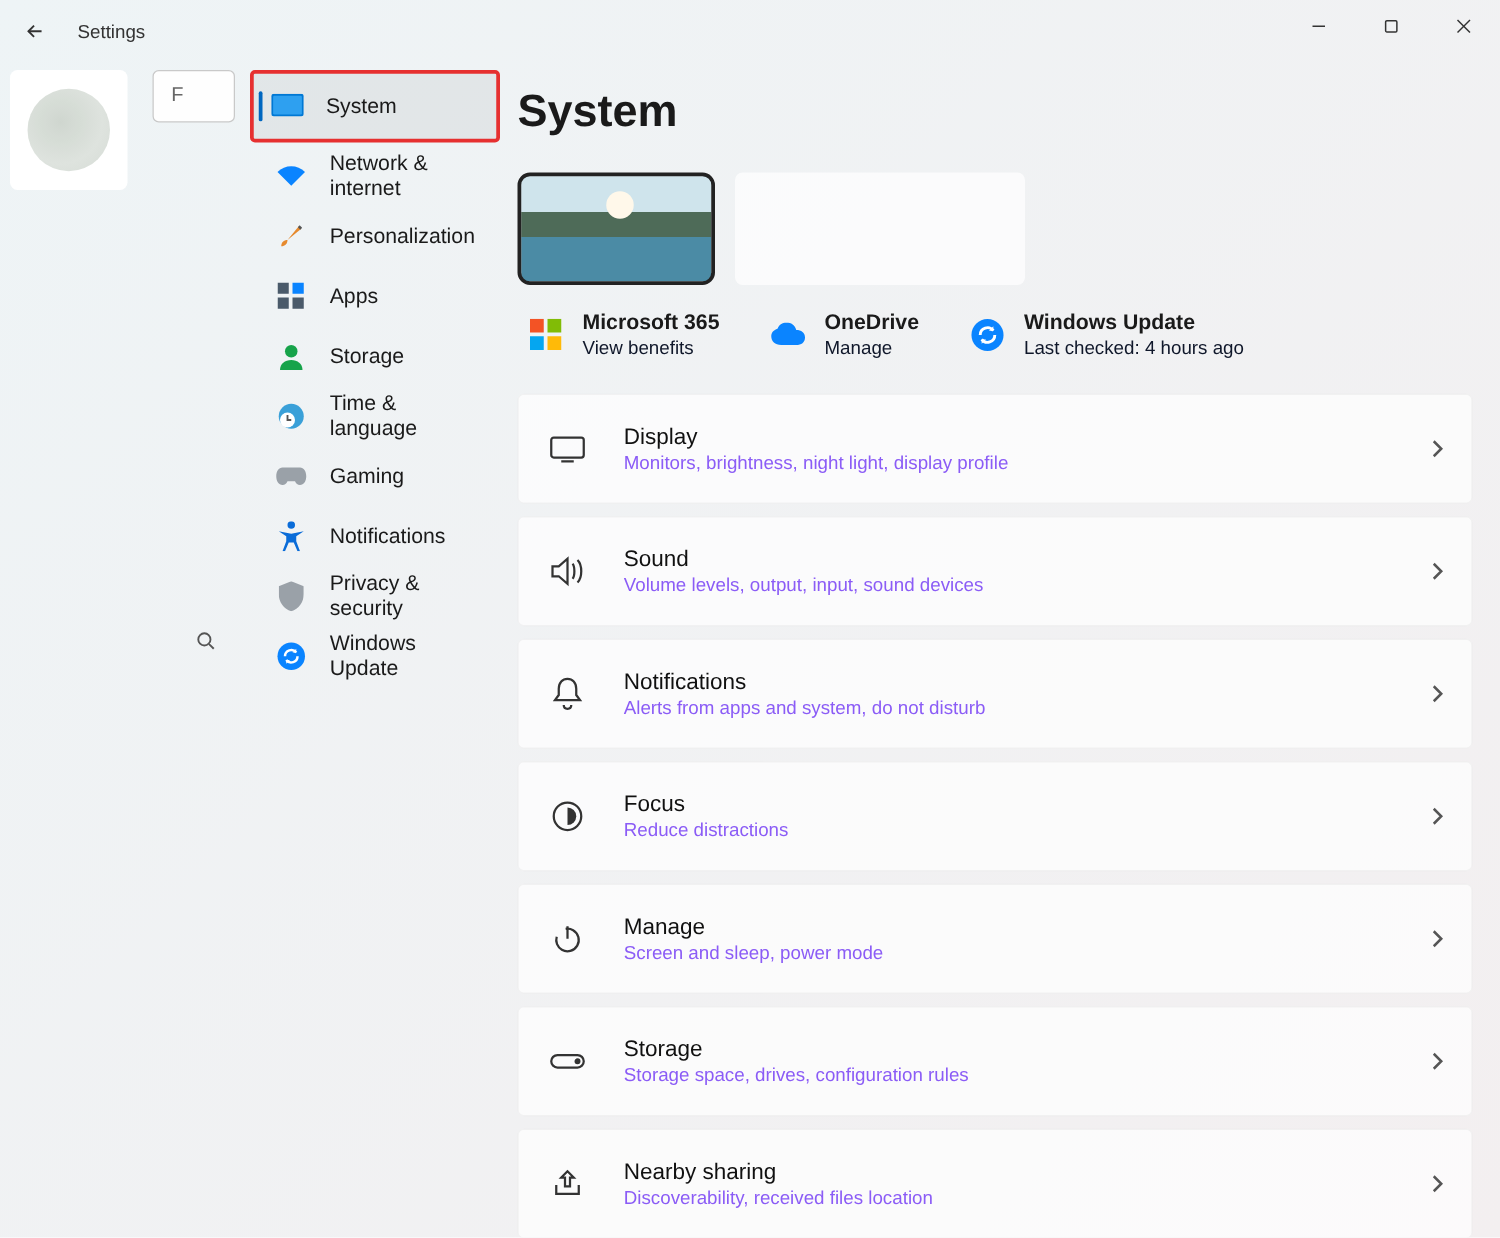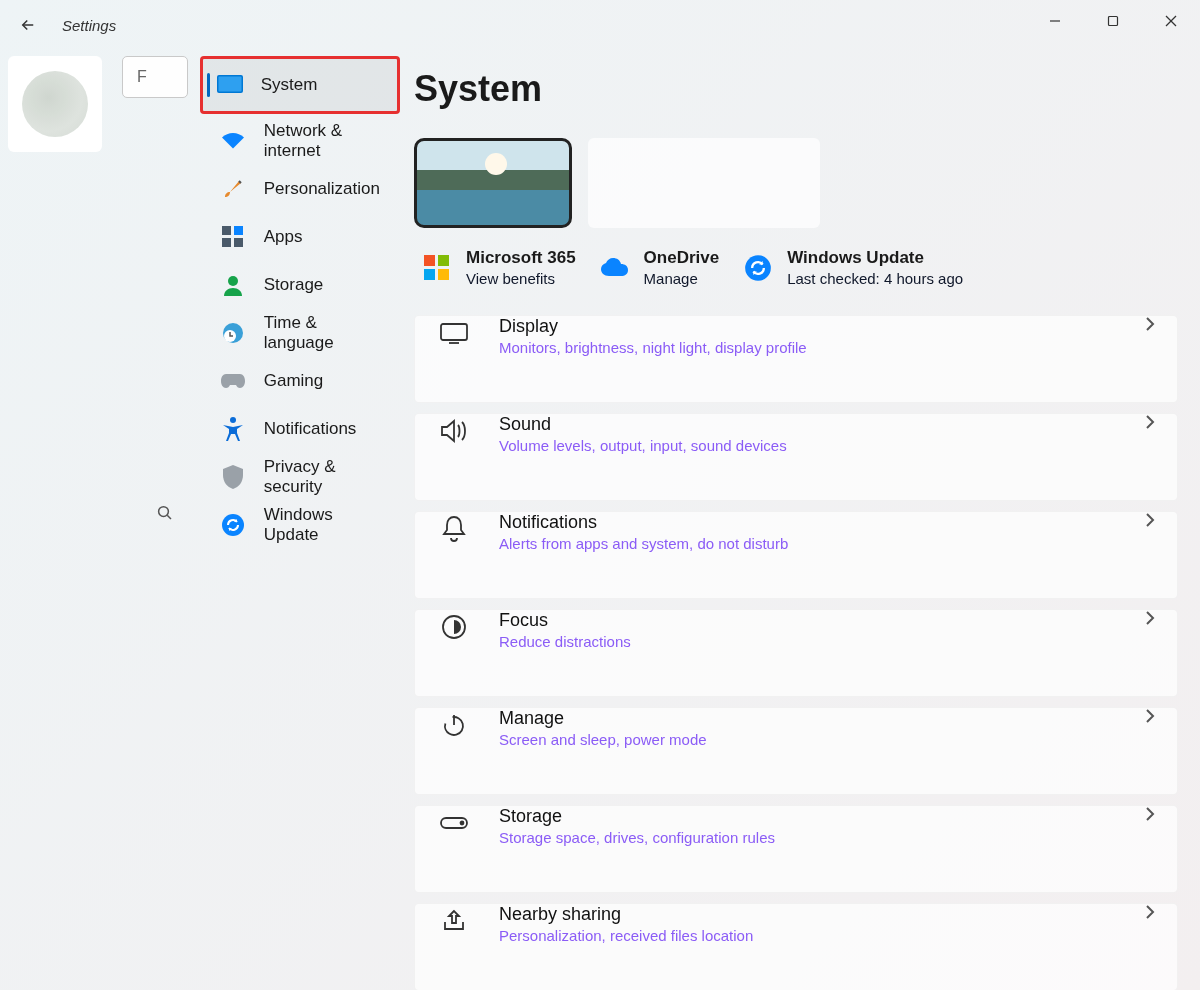--- a/index.html
+++ b/index.html
@@ -14,21 +14,21 @@
   
   .titlebar {
     height: 50px;
     display: flex; align-items: center;
     padding-left: 18px;
   }
   .titlebar .back {
     width: 20px; height: 20px; display: flex; align-items: center; justify-content: center;
     margin-right: 24px;
   }
-  .titlebar .app-title { font-size: 15px; color: #333; font-style: italic; }
+  .titlebar .app-title { font-size: 15px; color: #333; }
   .window-controls {
     position: absolute; top: 0; right: 0;
     display: flex;
   }
   .window-controls > div {
     width: 58px; height: 42px;
     display: flex; align-items: center; justify-content: center;
     color: #333;
   }
   
@@ -115,42 +115,42 @@
     width: 22px; height: 22px; border-radius: 50%;
     background: #fff8ea; left: 68px; top: 12px;
     filter: blur(0.5px);
   }
   .blank-card {
     width: 232px; height: 90px;
     background: rgba(255,255,255,0.7);
     border-radius: 6px;
   }
   .services {
-    display: flex; gap: 24px; align-items: center;
+    display: flex; gap: 40px; align-items: center;
     margin-bottom: 28px;
     padding-left: 8px;
   }
   .service {
     display: flex; align-items: center; gap: 14px;
     flex-shrink: 0;
   }
   .service .sv-ic {
     width: 30px; height: 30px;
     display: flex; align-items: center; justify-content: center;
   }
   .service .sv-title { font-size: 17px; font-weight: 600; }
   .service .sv-sub { font-size: 15px; color: #0f172a; margin-top: 2px; }
   
   .card-list { display: flex; flex-direction: column; gap: 10px; }
   .card {
     background: rgba(255,255,255,0.7);
     border: 1px solid rgba(0,0,0,0.04);
     border-radius: 5px;
     height: 88px;
-    display: flex; align-items: flex-start;
+    display: flex; align-items: center;
     padding: 0 22px;
     cursor: pointer;
   }
   .card .c-ic {
     width: 34px; height: 34px; margin-right: 28px;
     display: flex; align-items: center; justify-content: center;
     color: #333;
   }
   .card .c-text { flex: 1; min-width: 0; }
   .card .c-title { font-size: 18px; color: #111; }
@@ -474,21 +474,21 @@
 
       <div class="card">
         <span class="c-ic">
           <svg width="28" height="26" viewBox="0 0 28 26" fill="none" stroke="#333" stroke-width="1.8">
               <path d="M14 3l-5 5h3v7h4V8h3l-5-5z"></path>
               <path d="M5 14v7h18v-7"></path>
             </svg>
         </span>
         <div class="c-text">
           <div class="c-title">Nearby sharing</div>
-          <div class="c-sub">Personalization, received files location</div>
+          <div class="c-sub">Discoverability, received files location</div>
         </div>
         <span class="chev">
             <svg width="10" height="16" viewBox="0 0 10 16" fill="none" stroke="#555" stroke-width="2">
               <path d="M2 2l6 6-6 6"></path>
             </svg>
           </span>
       </div>
 
     </div>
   </div>

